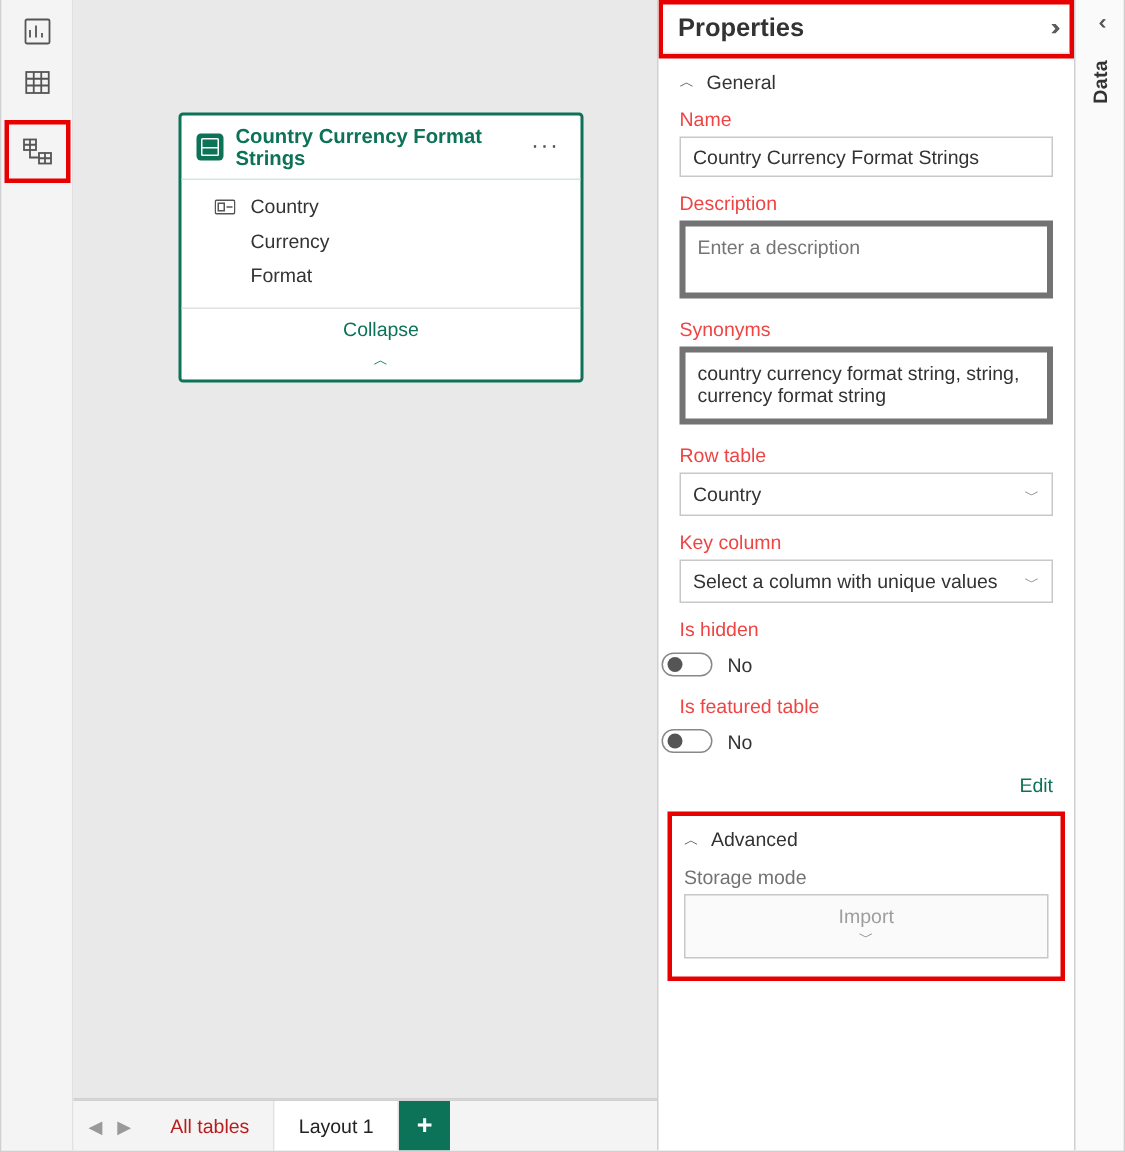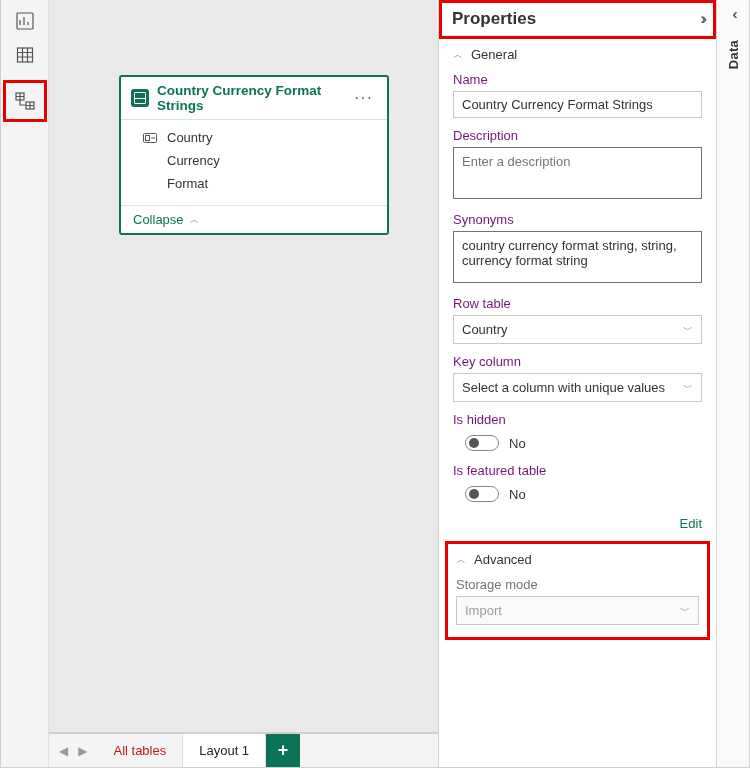--- a/index.html
+++ b/index.html
@@ -22,49 +22,49 @@
   .tableCardHeader { display: flex; align-items: center; padding: 6px 10px; gap: 8px; border-bottom: 1px solid #cfe7df; }
   .tableIcon { width: 18px; height: 18px; background: #0c7358; border-radius: 3px; display:flex;align-items:center;justify-content:center; position:relative; }
   .tableIcon::before { content:""; position:absolute; top:3px; left:3px; right:3px; bottom:3px; border:1px solid #fff; border-radius:1px;}
   .tableIcon::after { content:""; position:absolute; left:3px; right:3px; top:50%; height:1px; background:#fff;}
   .tableCardTitle { color: #0c7358; font-weight: 600; font-size: 13.5px; flex:1; }
   .moreDots { color:#555; font-size:16px; letter-spacing:1px; padding:0 4px; cursor:pointer;}
   .tableFields { padding: 6px 14px 10px 14px; }
   .fieldRow { display:flex; align-items:center; gap:8px; padding: 4px 4px 4px 8px; font-size: 13px; color:#333;}
   .pkIcon { width:16px; text-align:center; }
   .pkIcon svg{display:block;}
-  .tableFooter { border-top:1px solid #e0e0e0; padding:6px 12px; color:#0c7358; font-size:13px; display:flex; align-items:center; gap:6px; cursor:pointer;}
+  .tableFooter { border-top:1px solid #e0e0e0; padding:6px 12px; color:#0c7358; font-size:13px; display:flex; align-items:center; gap:6px; cursor:pointer;flex-direction:column;}
 
   
   .bottomBar { height: 34px; background:#f4f4f4; border-top:1px solid #d0d0d0; display:flex; align-items:stretch; }
   .navArrows { display:flex; align-items:center; gap:2px; padding:0 6px; color:#999;}
   .navArrow { font-size:12px; padding:0 4px;}
   .tab { padding: 0 16px; display:flex; align-items:center; font-size:13px; color:#b91c1c; border-right:1px solid #e0e0e0;}
   .tab.active { background:#fff; color:#222; }
   .addTab { width:34px; background:#0c7358; color:#fff; display:flex; align-items:center; justify-content:center; font-size:18px; font-weight:bold;}
 
   
   .propPanel { width: 278px; border-left:1px solid #d0d0d0; background:#fff; display:flex; flex-direction:column; overflow:hidden; }
   .propHeaderBox { border:3px solid #e60000; }
   .propHeader { display:flex; align-items:center; justify-content:space-between; padding:6px 10px 6px 10px; border-bottom:1px solid #e0e0e0;}
   .propHeader h2 { margin:0; font-size:17px; font-weight:600; }
   .expandIcon { font-size:16px; color:#555; cursor:pointer; letter-spacing:-4px;}
   .propBody { flex:1; overflow-y:auto; padding:0 0 4px 0;}
   .sectionHeader { display:flex; align-items:center; gap:8px; padding:8px 14px; font-size:13px; color:#333; cursor:pointer;}
   .chevUp { font-size:10px; color:#555;}
   .field { padding: 2px 14px 8px 14px; }
-  .fieldLabel { font-size:13px; color:#701a75; margin-bottom:4px; display:block;}
+  .fieldLabel { font-size:13px; color:#ef4444; margin-bottom:4px; display:block;}
   .fieldLabel.muted { color:#737373;}
   .textInput { width:100%; border:1px solid #c8c8c8; padding:5px 8px; font-size:13px; font-family:inherit; color:#333;}
-  .textArea { width:100%; border:1px solid #737373; padding:6px 8px; font-size:13px; height:52px; resize:none; font-family:inherit; color:#999;}
+  .textArea { width:100%; border:4px solid #737373; padding:6px 8px; font-size:13px; height:52px; resize:none; font-family:inherit; color:#999;}
   .textArea.filled { color:#333;}
   .selectLike { width:100%; border:1px solid #c8c8c8; padding:6px 8px; font-size:13px; display:flex; justify-content:space-between; align-items:center; background:#fff; cursor:pointer;}
-  .selectLike.disabled { color:#9e9e9e; cursor:default; background:#fafafa;}
+  .selectLike.disabled { color:#9e9e9e; cursor:default; background:#fafafa;flex-direction:column;}
   .chevDown { font-size:10px; color:#888;}
-  .toggleRow { display:flex; align-items:center; gap:10px; padding:2px 14px 10px 26px;}
+  .toggleRow { display:flex; align-items:center; gap:10px; padding:2px 14px 10px 2px;}
   .toggle { width:34px; height:16px; border:1px solid #888; border-radius:10px; position:relative; background:#fff;}
   .toggle::after{content:""; position:absolute; left:3px; top:2px; width:10px; height:10px; border-radius:50%; background:#555;}
   .editLink { text-align:right; padding:4px 14px 10px 14px; color:#0c7358; font-size:13px; cursor:pointer;}
   .advancedBox { border:3px solid #e60000; margin:0 6px 6px 6px; padding-bottom:4px;}
   .advancedBox .field, .advancedBox .sectionHeader { padding-left:8px; padding-right:8px;}
 
   
   .rightRail { width:33px; border-left:1px solid #d0d0d0; background:#fafafa; display:flex; flex-direction:column; align-items:center; padding-top:6px;}
   .collapseIcon { font-size:14px; color:#555; letter-spacing:-4px; cursor:pointer;}
   .vertText { writing-mode: vertical-rl; font-size:13px; color:#333; margin-top:18px; font-weight:600; transform: rotate(180deg); letter-spacing: 0.02em; }

